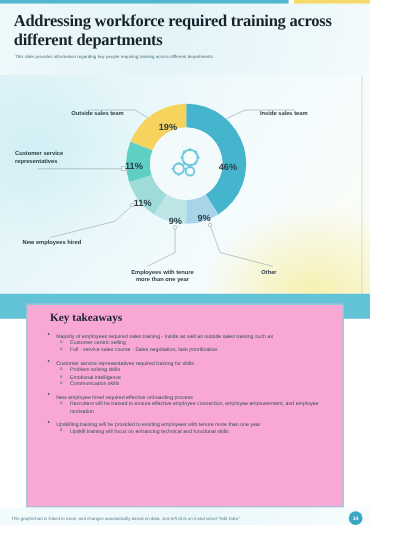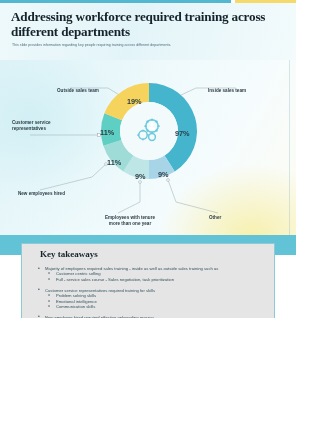--- a/index.html
+++ b/index.html
@@ -4,21 +4,21 @@
 <style>
   * { box-sizing: border-box; margin: 0; padding: 0; }
   html, body {
     width: 296px; height: 427px;
     font-family: "Liberation Sans", sans-serif;
     background: #ffffff;
     overflow: hidden;
   }
   .slide {
     position: relative;
-    width: 296px; height: 318px;
+    width: 296px; height: 420px;
     background: #ffffff;
     overflow: hidden;
   }
 
   
   .topbar { position: absolute; top: 0; left: 0; width: 296px; height: 3px; display: flex; }
   .topbar-teal { width: 78%; height: 100%; background: #53b8cf; }
   .topbar-gap  { width: 1.5%; height: 100%; background: #ffffff; }
   .topbar-yellow { flex: 1; height: 100%; background: #f5d96a; }
 
@@ -102,21 +102,21 @@
 
   
   .teal-band {
     position: absolute; top: 235px; left: 0; width: 296px; height: 20px;
     background: #62c2d6;
   }
 
   
   .kt-box {
     position: absolute; top: 243px; left: 21px; width: 254px; height: 163px;
-    background: #e5e5e5;
+    background: #f9a8d4;
     border: 0.6px solid #8ccad8;
   }
   .kt-title {
     position: absolute; left: 18px; top: 5px;
     font-family: "Liberation Serif", serif;
     font-weight: bold;
     font-size: 9px;
     color: #16232b;
   }
   .kt-list {
@@ -248,21 +248,21 @@
           <rect x="15.1" y="20.3" width="1.9" height="1.4" rx="0.4"></rect>
           <rect x="5.1" y="20.3" width="1.9" height="1.4" rx="0.4"></rect>
         </g>
         <g fill="#ffffff" stroke="none">
           <circle cx="20" cy="10.2" r="1.6"></circle>
           <path d="M16.8 16.2 a3.2 3.6 0 0 1 6.4 0 z"></path>
         </g>
       </svg>
     </div>
 
-    <div class="pct pct-41">97%</div>
+    <div class="pct pct-41">46%</div>
     <div class="pct pct-19">19%</div>
     <div class="pct pct-11a">11%</div>
     <div class="pct pct-11b">11%</div>
     <div class="pct pct-9a">9%</div>
     <div class="pct pct-9b">9%</div>
 
     <div class="callout cl-inside">Inside sales team</div>
     <div class="callout cl-outside">Outside sales team</div>
     <div class="callout cl-csr">Customer service representatives</div>
     <div class="callout cl-newemp">New employees hired</div>

